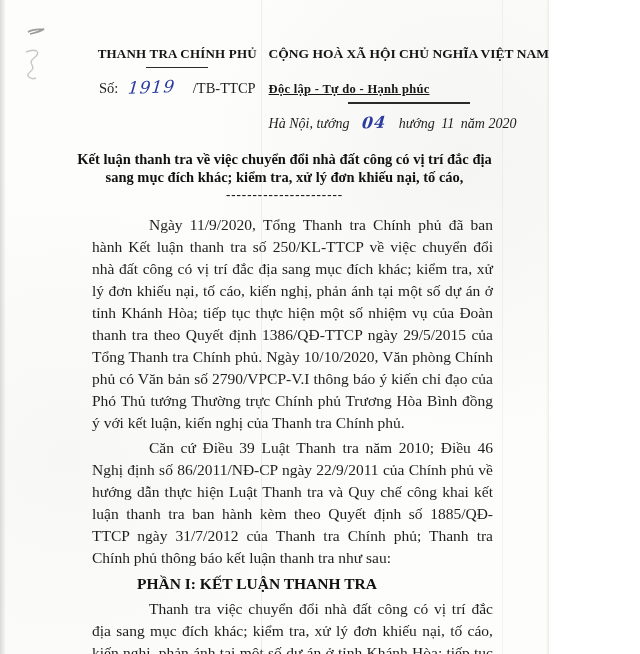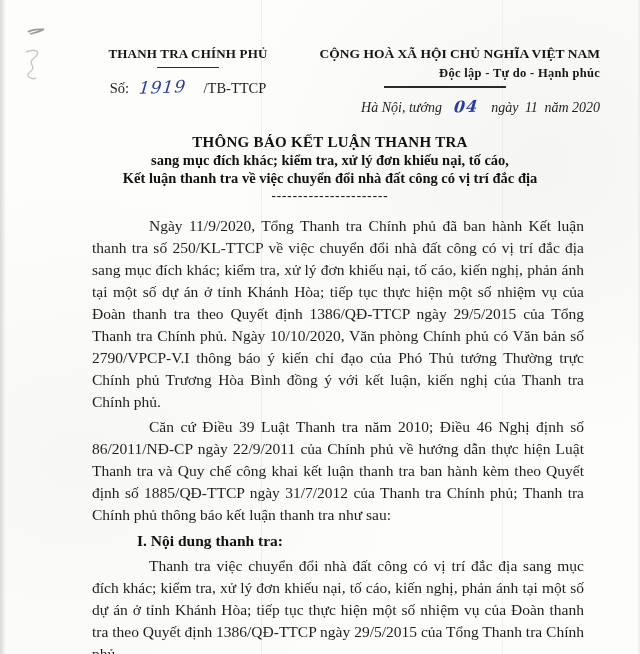--- a/index.html
+++ b/index.html
@@ -1,18 +1,18 @@
 <!DOCTYPE html>
 <html><head>
 <meta charset="utf-8">
 <style>
   html,body { margin:0; padding:0; background:#ffffff; }
   .page {
     position:relative;
-    width:640px; height:654px;
+    width:549px; height:654px;
     box-sizing:border-box;
     padding-top:46px;
     overflow:hidden;
     background:#fdfdfc;
     background-image:
       radial-gradient(ellipse at 85% 25%, rgba(226,226,221,0.30), transparent 42%),
       radial-gradient(ellipse at 12% 70%, rgba(230,230,226,0.25), transparent 45%);
     font-family:"Liberation Serif","DejaVu Serif",serif;
     color:#1e1e1e;
   }
@@ -20,39 +20,39 @@
     background:linear-gradient(to right,#d9d9d6,rgba(255,255,255,0)); }
   .edge-right { position:absolute; right:0; top:0; bottom:0; width:3px;
     background:linear-gradient(to left,#ececea,rgba(255,255,255,0)); }
   .fold { position:absolute; top:0; bottom:0; width:1px; background:#b9b9bd; }
   .fold-a { left:261px; opacity:.22; }
   .fold-b { left:502px; opacity:.14; }
   .scribble { position:absolute; left:20px; top:22px; }
 
   .header { display:flex; position:relative; }
   .header-left { width:200px; margin-left:88px; text-align:center; }
-  .header-right { width:310px; margin-left:2px; text-align:right; }
+  .header-right { width:310px; margin-left:2px; text-align:left; }
 
   .org { font-size:13px; font-weight:bold; letter-spacing:.2px; color:#151515; }
   .rule { background:#2a2a2a; }
   .rule-org { width:62px; height:1px; margin:5px auto 9px; }
   .doc-number { font-size:14.5px; white-space:nowrap; }
   .handwriting {
     display:inline-block;
     color:#2c3c9e;
     font-family:"DejaVu Serif",serif;
     font-style:italic;
     transform:skewX(-7deg) rotate(-2deg);
     letter-spacing:1px;
   }
   .hw-number { font-size:17px; margin:0 14px 0 6px; }
   .hw-day { font-size:16px; font-weight:bold; margin:0 9px; }
 
   .national { font-size:13.5px; font-weight:bold; color:#151515; white-space:nowrap; }
-  .motto { font-size:12.5px; font-weight:bold; margin-top:4px; letter-spacing:.3px; color:#151515; }
+  .motto { font-size:12.5px; font-weight:bold; margin-top:20px; letter-spacing:.3px; color:#151515;text-decoration:underline; }
   .rule-motto { width:122px; height:1.5px; margin:5px auto 0; }
   .date-line { font-size:14px; margin-top:9px; font-style:italic; white-space:nowrap; }
   .sp { margin-left:3px; }
 
   .titleblock { margin-top:18px; padding-left:20px; text-align:center; }
   .doc-title { font-size:15px; font-weight:bold; letter-spacing:.3px; color:#111; }
   .doc-sub { font-size:14.5px; font-weight:bold; line-height:18px; color:#111; }
   .separator { font-weight:bold; font-size:13px; letter-spacing:1px; line-height:13px; margin-top:2px; color:#111; }
 
   .bodytext { margin:13px 44px 0 80px; text-align:justify; font-size:15.5px; line-height:22px; }
@@ -84,35 +84,34 @@
         <span>/TB-TTCP</span>
       </div>
     </div>
     <div class="header-right">
       <div class="national">CỘNG HOÀ XÃ HỘI CHỦ NGHĨA VIỆT NAM</div>
       <div class="motto">Độc lập - Tự do - Hạnh phúc</div>
       <div class="rule rule-motto"></div>
       <div class="date-line">
         <span>Hà Nội, tướng</span>
         <span class="handwriting hw-day">04</span>
-        <span>ngày</span>
+        <span>hướng</span>
         <span class="sp">11</span>
         <span class="sp">năm 2020</span>
       </div>
     </div>
   </div>
 
   <div class="titleblock">
-    <div class="doc-title">THÔNG BÁO KẾT LUẬN THANH TRA</div>
+    <div class="doc-sub">Kết luận thanh tra về việc chuyển đổi nhà đất công có vị trí đắc địa</div>
     <div class="doc-sub">sang mục đích khác; kiểm tra, xử lý đơn khiếu nại, tố cáo,</div>
-    <div class="doc-sub">Kết luận thanh tra về việc chuyển đổi nhà đất công có vị trí đắc địa</div>
     <div class="separator">----------------------</div>
   </div>
 
   <div class="bodytext">
     <p class="para">Ngày 11/9/2020, Tổng Thanh tra Chính phủ đã ban hành Kết luận thanh tra số 250/KL-TTCP về việc chuyển đổi nhà đất công có vị trí đắc địa sang mục đích khác; kiểm tra, xử lý đơn khiếu nại, tố cáo, kiến nghị, phản ánh tại một số dự án ở tỉnh Khánh Hòa; tiếp tục thực hiện một số nhiệm vụ của Đoàn thanh tra theo Quyết định 1386/QĐ-TTCP ngày 29/5/2015 của Tổng Thanh tra Chính phủ. Ngày 10/10/2020, Văn phòng Chính phủ có Văn bản số 2790/VPCP-V.I thông báo ý kiến chỉ đạo của Phó Thủ tướng Thường trực Chính phủ Trương Hòa Bình đồng ý với kết luận, kiến nghị của Thanh tra Chính phủ.</p>
     <p class="para">Căn cứ Điều 39 Luật Thanh tra năm 2010; Điều 46 Nghị định số 86/2011/NĐ-CP ngày 22/9/2011 của Chính phủ về hướng dẫn thực hiện Luật Thanh tra và Quy chế công khai kết luận thanh tra ban hành kèm theo Quyết định số 1885/QĐ-TTCP ngày 31/7/2012 của Thanh tra Chính phủ; Thanh tra Chính phủ thông báo kết luận thanh tra như sau:</p>
-    <p class="heading">I. Nội dung thanh tra:</p>
+    <p class="heading">PHẦN I: KẾT LUẬN THANH TRA</p>
     <p class="para">Thanh tra việc chuyển đổi nhà đất công có vị trí đắc địa sang mục đích khác; kiểm tra, xử lý đơn khiếu nại, tố cáo, kiến nghị, phản ánh tại một số dự án ở tỉnh Khánh Hòa; tiếp tục thực hiện một số nhiệm vụ của Đoàn thanh tra theo Quyết định 1386/QĐ-TTCP ngày 29/5/2015 của Tổng Thanh tra Chính phủ.</p>
 
   </div>
 
 </div>
 
 </body></html>

